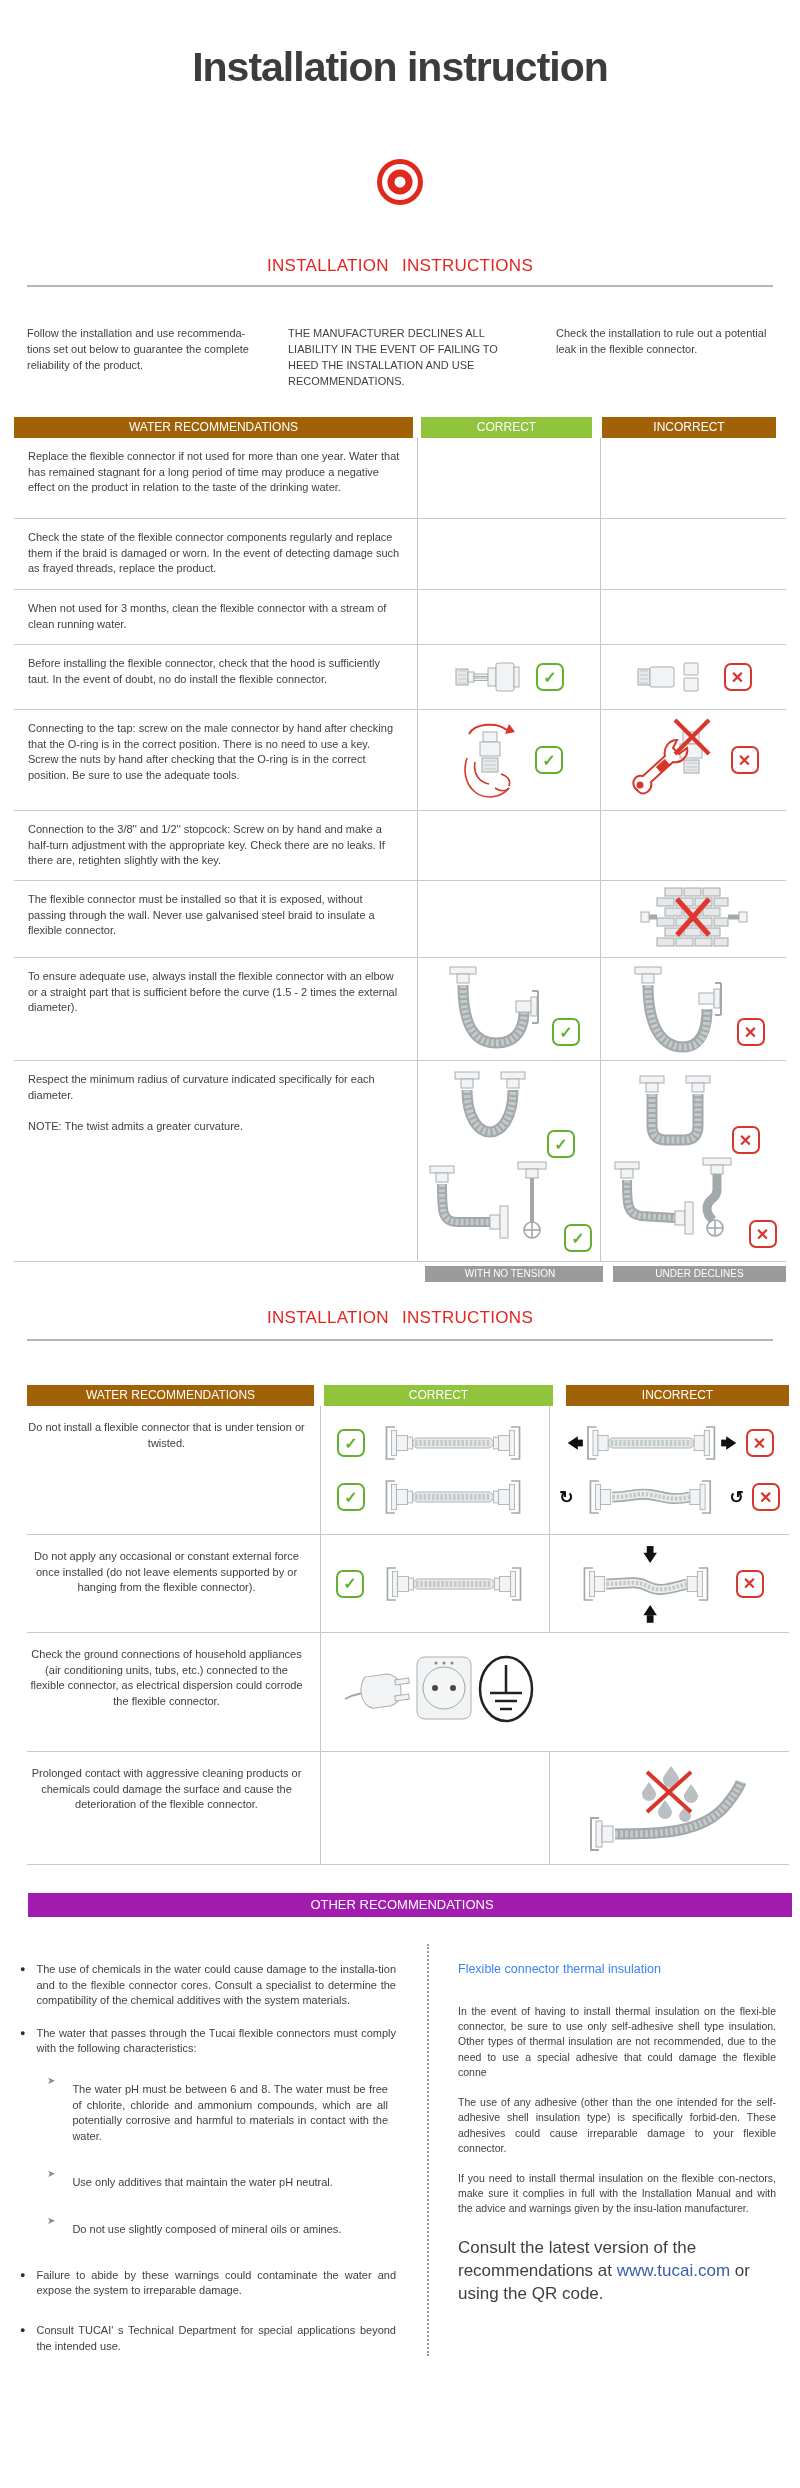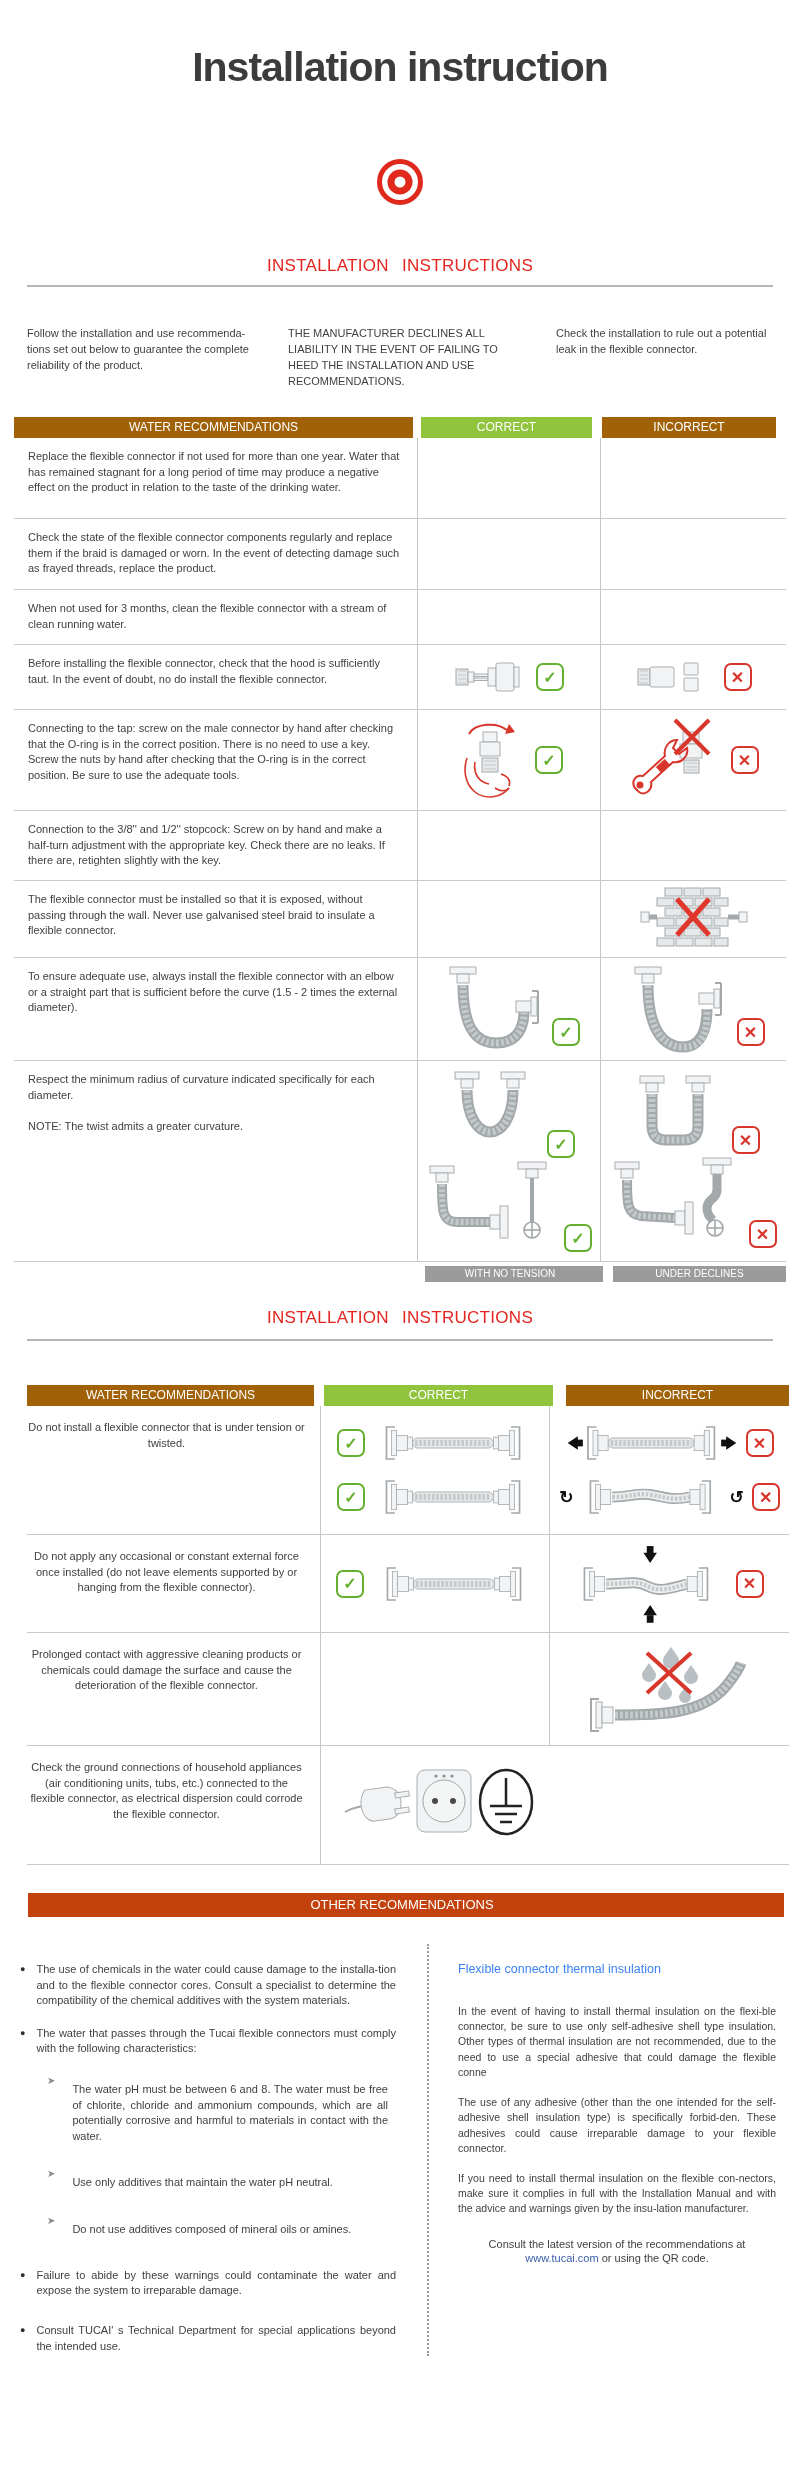--- a/index.html
+++ b/index.html
@@ -51,36 +51,36 @@
   .t2 .ct{padding:14px 14px 10px 0;}
   .t2 .ci{border-left:1px solid #c6c6c6;}
 
   .chip{flex:0 0 auto;width:24px;height:24px;border:2px solid;border-radius:7px;display:inline-flex;align-items:center;justify-content:center;font-size:16px;font-weight:bold;background:#fff;}
   .chip.ok{color:#65b02f;border-color:#65b02f;}
   .chip.bad{color:#d8352b;border-color:#d8352b;}
   .imgrow{display:flex;align-items:center;justify-content:center;gap:8px;}
   .rot{font-size:17px;font-weight:bold;color:#111;line-height:1;}
 
   
-  .banner{left:28px;top:1893px;width:748px;background:#c2410c;color:#fff;text-align:center;font-size:13px;padding:4px 8px 5px 0;}
+  .banner{left:28px;top:1893px;width:748px;background:#a21caf;color:#fff;text-align:center;font-size:13px;padding:4px 16px 5px 0;}
 
   
   .bottom{left:0;top:1944px;width:800px;height:414px;}
   .dotdiv{left:427px;top:1944px;height:412px;width:0;border-left:2px dotted #9a9a9a;}
   .bcol-left{position:absolute;left:20px;top:18px;width:376px;}
   .bullet-item{display:flex;gap:11px;margin-bottom:17px;}
   .bullet-item .glyph{flex:0 0 auto;font-size:9px;color:#2b2b2b;margin-top:2px;}
   .bullet-item p{margin:0;font-size:11px;line-height:1.42;text-align:justify;}
   .sub-item{display:flex;gap:9px;margin:0 0 15px 27px;}
   .sub-item .glyph{flex:0 0 auto;font-size:10px;color:#8a8a8a;margin-top:1px;}
   .sub-item p{margin:8px;font-size:11px;line-height:1.42;text-align:justify;}
   .bcol-right{position:absolute;left:458px;top:18px;width:318px;}
   .bcol-right h3{margin:0;font-size:12.5px;font-weight:normal;color:#3b82f6;}
   .bcol-right p{margin:15px 0 0 0;font-size:10.5px;line-height:1.45;text-align:justify;}
-  .bcol-right p.big{font-size:11px;line-height:1.35;margin-top:20px;text-align:center;}
+  .bcol-right p.big{font-size:17px;line-height:1.35;margin-top:20px;text-align:left;}
   a.link{color:#3a5dab;text-decoration:none;}
 
   svg .ln{stroke:#a3a8ab;fill:none;}
   svg .fl{fill:#e6e8e9;stroke:#a3a8ab;}
   svg .fl2{fill:#f2f3f4;stroke:#a9aeb1;}
   svg .braid{stroke:#c4c9cb;}
   svg .redln{stroke:#d8352b;fill:none;}
 </style>
 </head>
 <body>
@@ -460,43 +460,20 @@
           <path d="M36,47 C58,47 70,42 86,50 C100,57 112,52 132,47" stroke="#eceeee" stroke-width="9" fill="none"></path>
           <path class="braid" stroke-width="5" fill="none" stroke-dasharray="3 2" d="M36,47 C58,47 70,42 86,50 C100,57 112,52 132,47"></path>
           <rect class="fl2" x="132" y="38" width="12" height="18"></rect>
           <path class="ln" stroke-width="2" d="M146,28 L156,28 L156,66 L146,66"></path>
             <rect class="fl2" x="144" y="32" width="6" height="30"></rect>
         </svg>
         <span class="chip bad">✕</span>
       </div>
     </div>
 
-    <div class="row" style="min-height:112px;">
-      <div class="ct">Prolonged contact with aggressive cleaning products or chemicals could damage the surface and cause the deterioration of the flexible connector.</div>
-      <div class="ci"></div>
-      <div class="ci">
-        <svg width="170" height="96" viewBox="0 0 170 96">
-          <g fill="#b9bfc2">
-            <path d="M86,6 c5,7 8,10 8,14 a8,8 0 1 1 -16,0 c0,-4 3,-7 8,-14 z"></path>
-            <path d="M64,22 c4,6 7,9 7,12 a7,7 0 1 1 -14,0 c0,-3 3,-6 7,-12 z"></path>
-            <path d="M106,24 c4,6 7,9 7,12 a7,7 0 1 1 -14,0 c0,-3 3,-6 7,-12 z"></path>
-            <path d="M80,40 c4,6 7,9 7,12 a7,7 0 1 1 -14,0 c0,-3 3,-6 7,-12 z"></path>
-            <path d="M100,46 c3,5 6,7 6,10 a6,6 0 1 1 -12,0 c0,-3 3,-5 6,-10 z"></path>
-          </g>
-          <line x1="62" y1="12" x2="106" y2="52" stroke="#d8352b" stroke-width="4"></line>
-          <line x1="106" y1="12" x2="62" y2="52" stroke="#d8352b" stroke-width="4"></line>
-          <path class="ln" stroke-width="2" d="M14,58 L6,58 L6,90 L14,90"></path>
-            <rect class="fl2" x="11" y="61" width="6" height="26"></rect>
-          <rect class="fl2" x="17" y="66" width="11" height="16"></rect>
-          <path class="ln" stroke-width="11" d="M30,74 C74,74 118,74 142,44 C150,34 154,28 156,22"></path>
-          <path class="braid" stroke-width="7" fill="none" stroke-dasharray="3 2" d="M30,74 C74,74 118,74 142,44 C150,34 154,28 156,22"></path>
-        </svg>
-      </div>
-    </div>
-
     <div class="row merged" style="min-height:118px;">
       <div class="ct">Check the ground connections of household appliances (air conditioning units, tubs, etc.) connected to the flexible connector, as electrical dispersion could corrode the flexible connector.</div>
       <div class="ci" style="justify-content:flex-start;padding-left:22px;gap:6px;">
         <svg width="200" height="86" viewBox="0 0 200 86">
           <path class="ln" stroke-width="2" d="M2,50 C12,44 18,46 24,42"></path>
           <path class="fl2" d="M24,26 C20,30 18,36 18,42 C18,50 22,56 28,58 L46,58 C54,56 58,50 58,42 C58,34 54,28 46,26 Z" transform="rotate(-8 38 42)"></path>
           <rect class="fl2" x="52" y="30" width="14" height="5" transform="rotate(-8 59 32)"></rect>
           <rect class="fl2" x="52" y="46" width="14" height="5" transform="rotate(-8 59 48)"></rect>
           <rect class="fl2" x="74" y="8" width="54" height="62" rx="8"></rect>
           <circle cx="101" cy="39" r="21" fill="#f4f5f5" stroke="#a3a8ab"></circle>
@@ -506,20 +483,43 @@
             <circle cx="109" cy="14" r="1.6" fill="#8a8f92"></circle>
             <circle cx="93" cy="14" r="1.6" fill="#8a8f92"></circle>
           <ellipse cx="163" cy="40" rx="26" ry="32" fill="#fff" stroke="#222" stroke-width="2.5"></ellipse>
           <line x1="163" y1="16" x2="163" y2="44" stroke="#222" stroke-width="2.5"></line>
           <line x1="147" y1="44" x2="179" y2="44" stroke="#222" stroke-width="2.5"></line>
           <line x1="152" y1="52" x2="174" y2="52" stroke="#222" stroke-width="2.5"></line>
           <line x1="157" y1="60" x2="169" y2="60" stroke="#222" stroke-width="2.5"></line>
         </svg>
       </div>
     </div>
+
+    <div class="row" style="min-height:112px;">
+      <div class="ct">Prolonged contact with aggressive cleaning products or chemicals could damage the surface and cause the deterioration of the flexible connector.</div>
+      <div class="ci"></div>
+      <div class="ci">
+        <svg width="170" height="96" viewBox="0 0 170 96">
+          <g fill="#b9bfc2">
+            <path d="M86,6 c5,7 8,10 8,14 a8,8 0 1 1 -16,0 c0,-4 3,-7 8,-14 z"></path>
+            <path d="M64,22 c4,6 7,9 7,12 a7,7 0 1 1 -14,0 c0,-3 3,-6 7,-12 z"></path>
+            <path d="M106,24 c4,6 7,9 7,12 a7,7 0 1 1 -14,0 c0,-3 3,-6 7,-12 z"></path>
+            <path d="M80,40 c4,6 7,9 7,12 a7,7 0 1 1 -14,0 c0,-3 3,-6 7,-12 z"></path>
+            <path d="M100,46 c3,5 6,7 6,10 a6,6 0 1 1 -12,0 c0,-3 3,-5 6,-10 z"></path>
+          </g>
+          <line x1="62" y1="12" x2="106" y2="52" stroke="#d8352b" stroke-width="4"></line>
+          <line x1="106" y1="12" x2="62" y2="52" stroke="#d8352b" stroke-width="4"></line>
+          <path class="ln" stroke-width="2" d="M14,58 L6,58 L6,90 L14,90"></path>
+            <rect class="fl2" x="11" y="61" width="6" height="26"></rect>
+          <rect class="fl2" x="17" y="66" width="11" height="16"></rect>
+          <path class="ln" stroke-width="11" d="M30,74 C74,74 118,74 142,44 C150,34 154,28 156,22"></path>
+          <path class="braid" stroke-width="7" fill="none" stroke-dasharray="3 2" d="M30,74 C74,74 118,74 142,44 C150,34 154,28 156,22"></path>
+        </svg>
+      </div>
+    </div>
   </div>
 
   <div class="abs banner">OTHER RECOMMENDATIONS</div>
 
   <div class="abs dotdiv"></div>
 
   <div class="abs bottom">
     <div class="bcol-left">
       <div class="bullet-item">
         <span class="glyph">●</span>
@@ -532,21 +532,21 @@
       <div class="sub-item">
         <span class="glyph">➤</span>
         <p>The water pH must be between 6 and 8. The water must be free of chlorite, chloride and ammonium compounds, which are all potentially corrosive and harmful to materials in contact with the water.</p>
       </div>
       <div class="sub-item">
         <span class="glyph">➤</span>
         <p>Use only additives that maintain the water pH neutral.</p>
       </div>
       <div class="sub-item">
         <span class="glyph">➤</span>
-        <p>Do not use additives composed of mineral oils or amines.</p>
+        <p>Do not use slightly composed of mineral oils or amines.</p>
       </div>
       <div class="bullet-item" style="margin-top:22px;">
         <span class="glyph">●</span>
         <p>Failure to abide by these warnings could contaminate the water and expose the system to irreparable damage.</p>
       </div>
       <div class="bullet-item" style="margin-top:24px;">
         <span class="glyph">●</span>
         <p>Consult TUCAI' s Technical Department for special applications beyond the intended use.</p>
       </div>
     </div>

